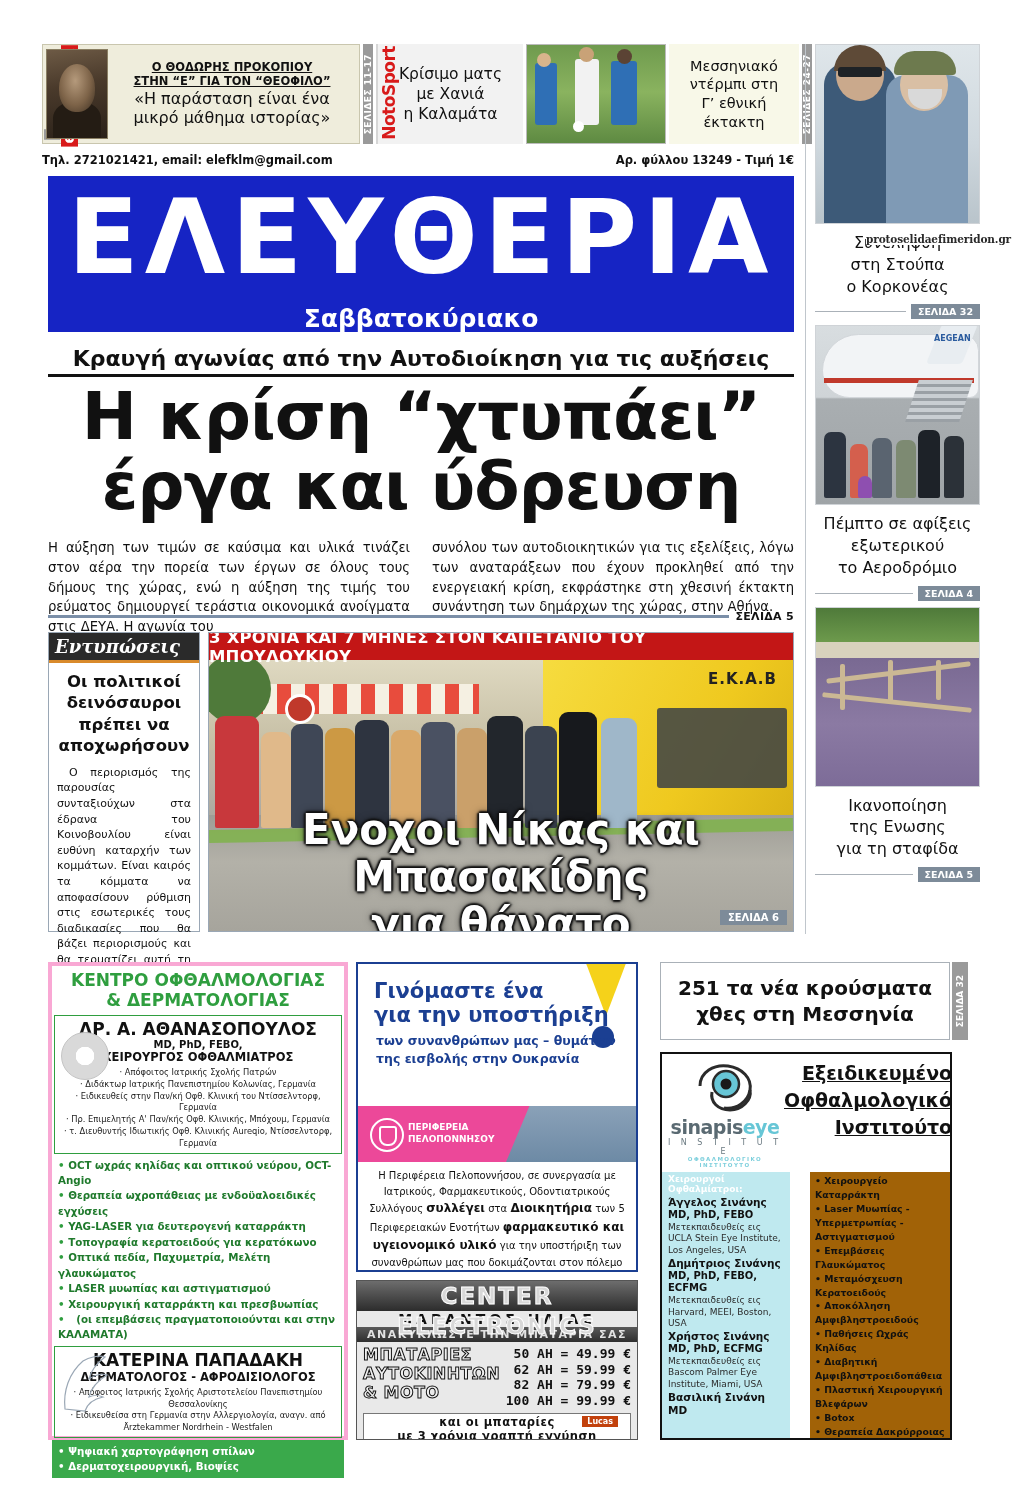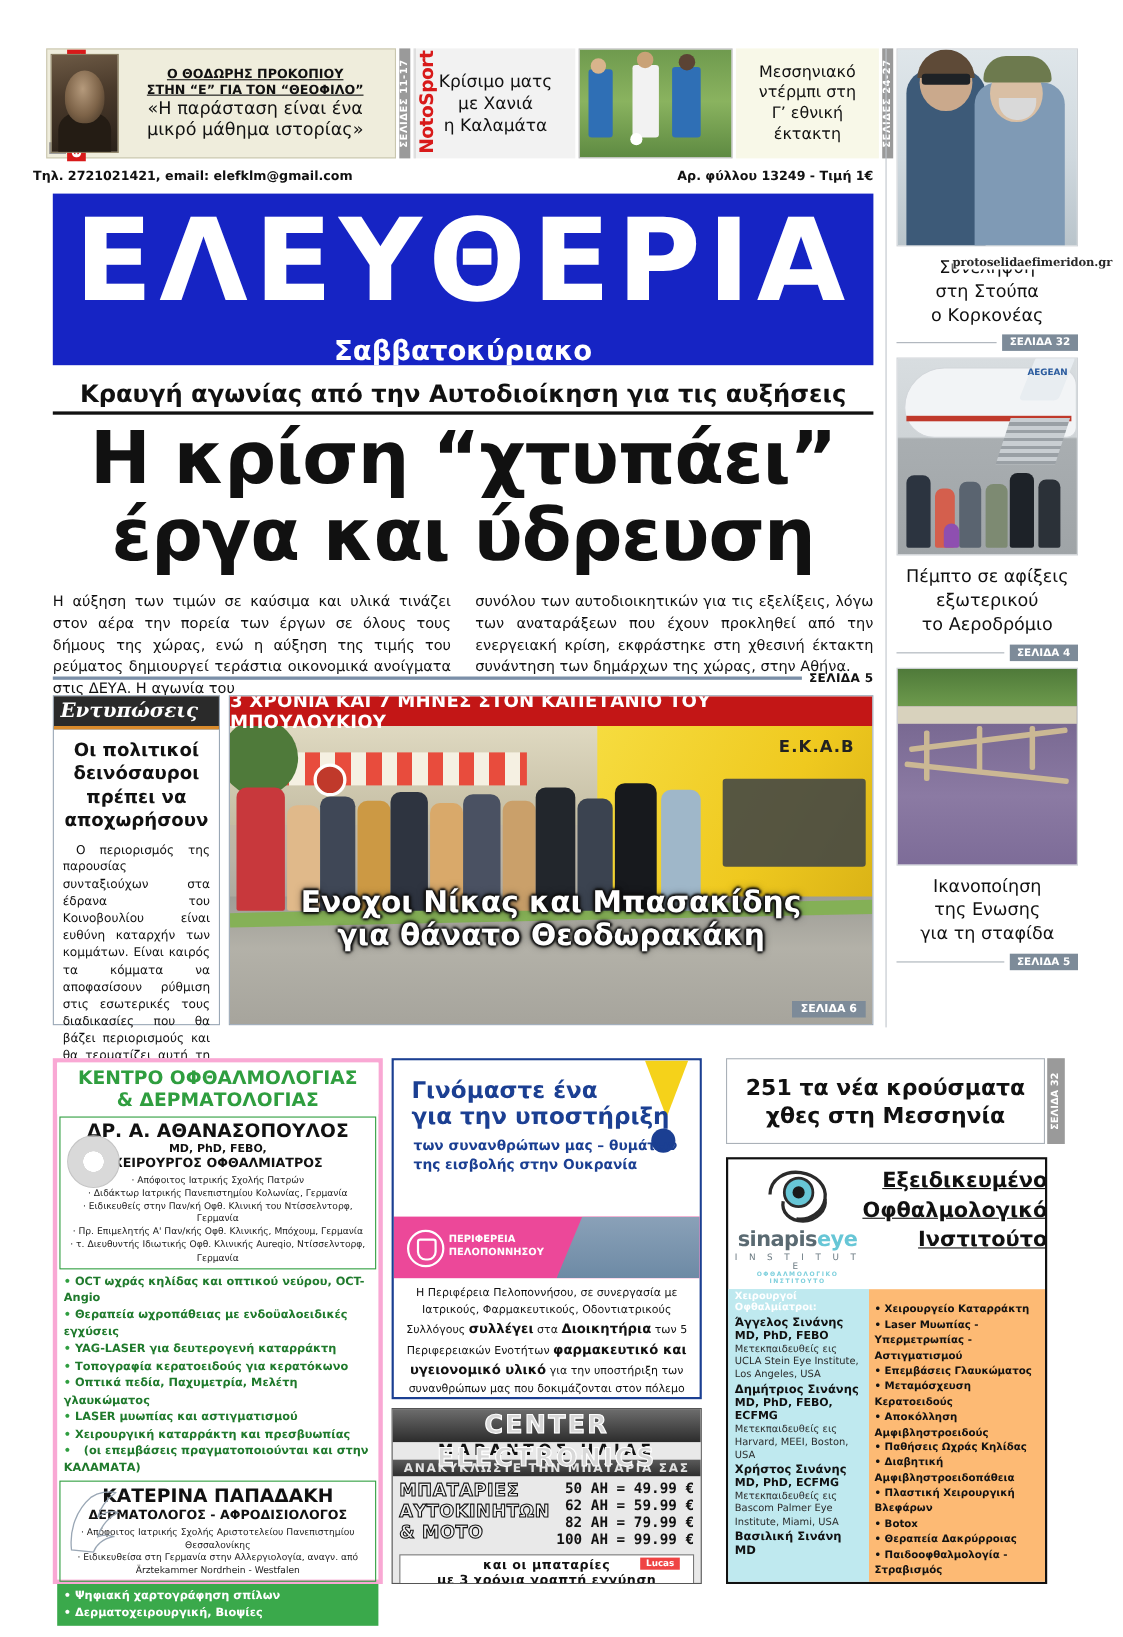--- a/index.html
+++ b/index.html
@@ -29,21 +29,21 @@
 
   .notosport{width:24px;background:#fff;position:relative;border-left:1px solid #d6d6d6;border-right:1px solid #d6d6d6;}
   .ns-txt{position:absolute;writing-mode:vertical-rl;transform:rotate(180deg);left:2px;top:2px;font-size:17px;font-weight:bold;color:#d81a1a;letter-spacing:-.5px;}
 
   .spt1{flex:0 0 145px;background:#f2f2f2;display:flex;align-items:center;justify-content:center;text-align:center;font-size:15.5px;line-height:1.3;font-weight:500;}
   .spt-photo{flex:0 0 138px;border:1px solid #bbb;margin:0 3px;position:relative;overflow:hidden;
     background:linear-gradient(#6f9a4e 0%,#8ab35f 48%,#5e8a42 100%);}
   .spt-photo .pl{position:absolute;border-radius:3px;}
   .spt2{flex:0 0 130px;background:#f8f8e8;display:flex;align-items:center;justify-content:center;text-align:center;font-size:14.5px;line-height:1.28;font-weight:500;}
 
-  .tel-line{position:absolute;left:30px;top:153px;font-size:11.5px;font-weight:bold;}
+  .tel-line{position:absolute;left:42px;top:153px;font-size:11.5px;font-weight:bold;}
   .issue-line{position:absolute;left:440px;top:153px;width:354px;text-align:right;font-size:11.5px;font-weight:bold;}
 
   
   .masthead{position:absolute;left:48px;top:176px;width:746px;height:156px;background:#1624c4;overflow:hidden;}
   .logo-row{position:absolute;top:12px;left:0;width:100%;text-align:center;color:#fff;font-size:104px;font-weight:bold;
     letter-spacing:6px;line-height:.95;font-family:"DejaVu Sans","Liberation Sans",sans-serif;}
   .sub1{position:absolute;top:128px;width:100%;text-align:center;color:#fff;font-size:25px;font-weight:bold;}
 
   
   .kicker{position:absolute;left:48px;top:346px;width:746px;text-align:center;font-size:22px;font-weight:bold;
@@ -74,21 +74,21 @@
   .mp-ekab{position:absolute;right:16px;top:10px;font-size:15px;font-weight:bold;color:#222;letter-spacing:1px;}
   .mp-shop{position:absolute;left:0;top:0;width:340px;height:90px;background:linear-gradient(#dfd9c1,#c4bda3);}
   .mp-awn{position:absolute;left:40px;top:24px;width:230px;height:30px;background:repeating-linear-gradient(90deg,#e84c3d 0 14px,#f5f0e2 14px 28px);}
   .mp-tree{position:absolute;left:-8px;top:-6px;width:70px;height:70px;background:#4f7a3a;border-radius:50%;}
   .mp-sign{position:absolute;left:76px;top:34px;width:24px;height:24px;background:#c0392b;border-radius:50%;border:3px solid #fff;}
   .mp-ground{position:absolute;left:0;bottom:0;width:100%;height:118px;background:linear-gradient(#9e9d96,#b3b1a8 40%,#a6a49c 100%);}
   .mp-tape{position:absolute;left:0;bottom:96px;width:100%;height:13px;background:#7fb34a;opacity:.85;transform:rotate(-1.2deg);}
   .mp-crowd{position:absolute;left:0;top:48px;width:100%;height:120px;}
   .mp-p{position:absolute;bottom:0;border-radius:9px 9px 2px 2px;}
   .mp-cap{position:absolute;left:0;top:146px;width:100%;text-align:center;z-index:5;
-    font-size:27px;font-weight:bold;color:#fff;line-height:1.12;
+    font-size:42px;font-weight:bold;color:#fff;line-height:1.12;
     text-shadow:-2px 0 2px #111,2px 0 2px #111,0 -2px 2px #111,0 2px 2px #111,0 0 8px rgba(0,0,0,.65);}
   .mp-ref{position:absolute;right:6px;bottom:6px;background:#7d8b99;color:#fff;font-size:10px;font-weight:bold;padding:2px 8px;z-index:5;}
 
   
   .rail{position:absolute;left:815px;top:44px;width:165px;}
   .rail-sep{position:absolute;left:805px;top:44px;width:1px;height:890px;background:#c0c6cc;}
   .rail-item{position:relative;margin-bottom:6px;}
   .ri-img{width:165px;height:180px;border:1px solid #cfd3d7;box-sizing:border-box;overflow:hidden;position:relative;}
   .ri-cap{text-align:center;font-size:16px;line-height:1.36;padding:8px 2px 2px;}
   .ri-ref-wrap{display:flex;align-items:center;gap:5px;margin-top:5px;}
@@ -163,40 +163,40 @@
     -webkit-text-stroke:1px #fff;line-height:30px;}
   .ce-name{text-align:center;font-size:14px;font-weight:bold;letter-spacing:4px;color:#111;background:#e9e9e9;}
   .ce-bar{background:linear-gradient(#5a5a5a,#2e2e2e);color:#e2e2e2;text-align:center;font-size:11px;font-weight:bold;letter-spacing:1.5px;padding:1px 0;}
   .ce-mid{display:flex;padding:4px 6px;gap:4px;}
   .ce-left{flex:1;}
   .ce-left div{font-size:16px;font-weight:bold;color:#f0f0f0;-webkit-text-stroke:1px #111;line-height:1.18;letter-spacing:.5px;}
   .ce-right{flex:1;}
   .ce-right div{font-size:13px;font-weight:bold;color:#111;text-align:right;line-height:1.2;font-family:"DejaVu Sans Mono","Liberation Mono",monospace;}
   .ce-guar{margin:1px 6px;border:1px solid #777;background:#fff;text-align:center;padding:1px 0;position:relative;}
   .ce-guar div{font-size:11.5px;font-weight:bold;color:#111;letter-spacing:.5px;}
-  .ce-lucas{position:absolute;right:12px;top:2px;background:#ef4444;color:#fff;font-size:8px;font-weight:bold;padding:1px 5px;}
+  .ce-lucas{position:absolute;right:12px;top:2px;background:#c2410c;color:#fff;font-size:8px;font-weight:bold;padding:1px 5px;}
 
   .ad-sin{position:absolute;left:660px;top:1052px;width:292px;height:388px;border:2px solid #111;box-sizing:border-box;background:#fff;overflow:hidden;}
   .sin-top{display:flex;padding:6px 4px 0;}
   .sin-logo{flex:0 0 118px;text-align:center;}
   .sin-eye{width:70px;height:54px;margin:0 auto;position:relative;}
   .sin-name{font-size:19px;font-weight:bold;color:#5a6a72;letter-spacing:-.5px;margin-top:2px;}
   .sin-name i{font-style:normal;color:#67c6d6;}
   .sin-inst{font-size:8px;letter-spacing:4px;color:#6b7a82;}
   .sin-inst2{font-size:5.5px;letter-spacing:1.4px;color:#7fd0dd;font-weight:bold;}
   .sin-title{flex:1;text-align:right;font-size:19px;font-weight:bold;line-height:1.42;color:#111;padding-right:4px;}
   .sin-title span{display:block;text-decoration:underline;}
   .sin-cols{display:flex;margin-top:4px;}
   .sin-c1{flex:0 0 128px;background:#bfe9ef;padding:0 0 4px;}
   .sin-c1h{background:#bfe9ef;color:#fff;font-size:9px;font-weight:bold;padding:2px 6px;}
   .sin-doc{padding:0 6px;}
   .sin-doc .n{font-size:10.5px;font-weight:bold;color:#111;line-height:1.25;}
   .sin-doc .d{font-size:10px;font-weight:bold;color:#111;line-height:1.25;}
   .sin-doc .x{font-size:9px;color:#2b2b2b;line-height:1.3;}
-  .sin-c2{flex:1;background:#fdba74;padding:12px 5px;}
+  .sin-c2{flex:1;background:#a16207;padding:2px 5px;margin-left:20px;}
   .sin-c2 li{font-size:9.3px;font-weight:bold;color:#111;line-height:1.5;list-style:none;}
   .sin-c2 li::before{content:"• ";}
   .sin-c2 ul{margin:0;padding:0;}
   .sin-foot{background:#9fdde7;color:#fff;text-align:center;padding:3px 0;}
   .sin-foot .a{font-size:10.5px;font-weight:bold;}
 
   .watermark{position:absolute;left:866px;top:233px;font-size:10.5px;font-weight:bold;color:#2a2a2a;
     font-family:"DejaVu Serif","Liberation Serif",serif;letter-spacing:-.1px;z-index:9;background:#fff;}
 </style>
 </head>

